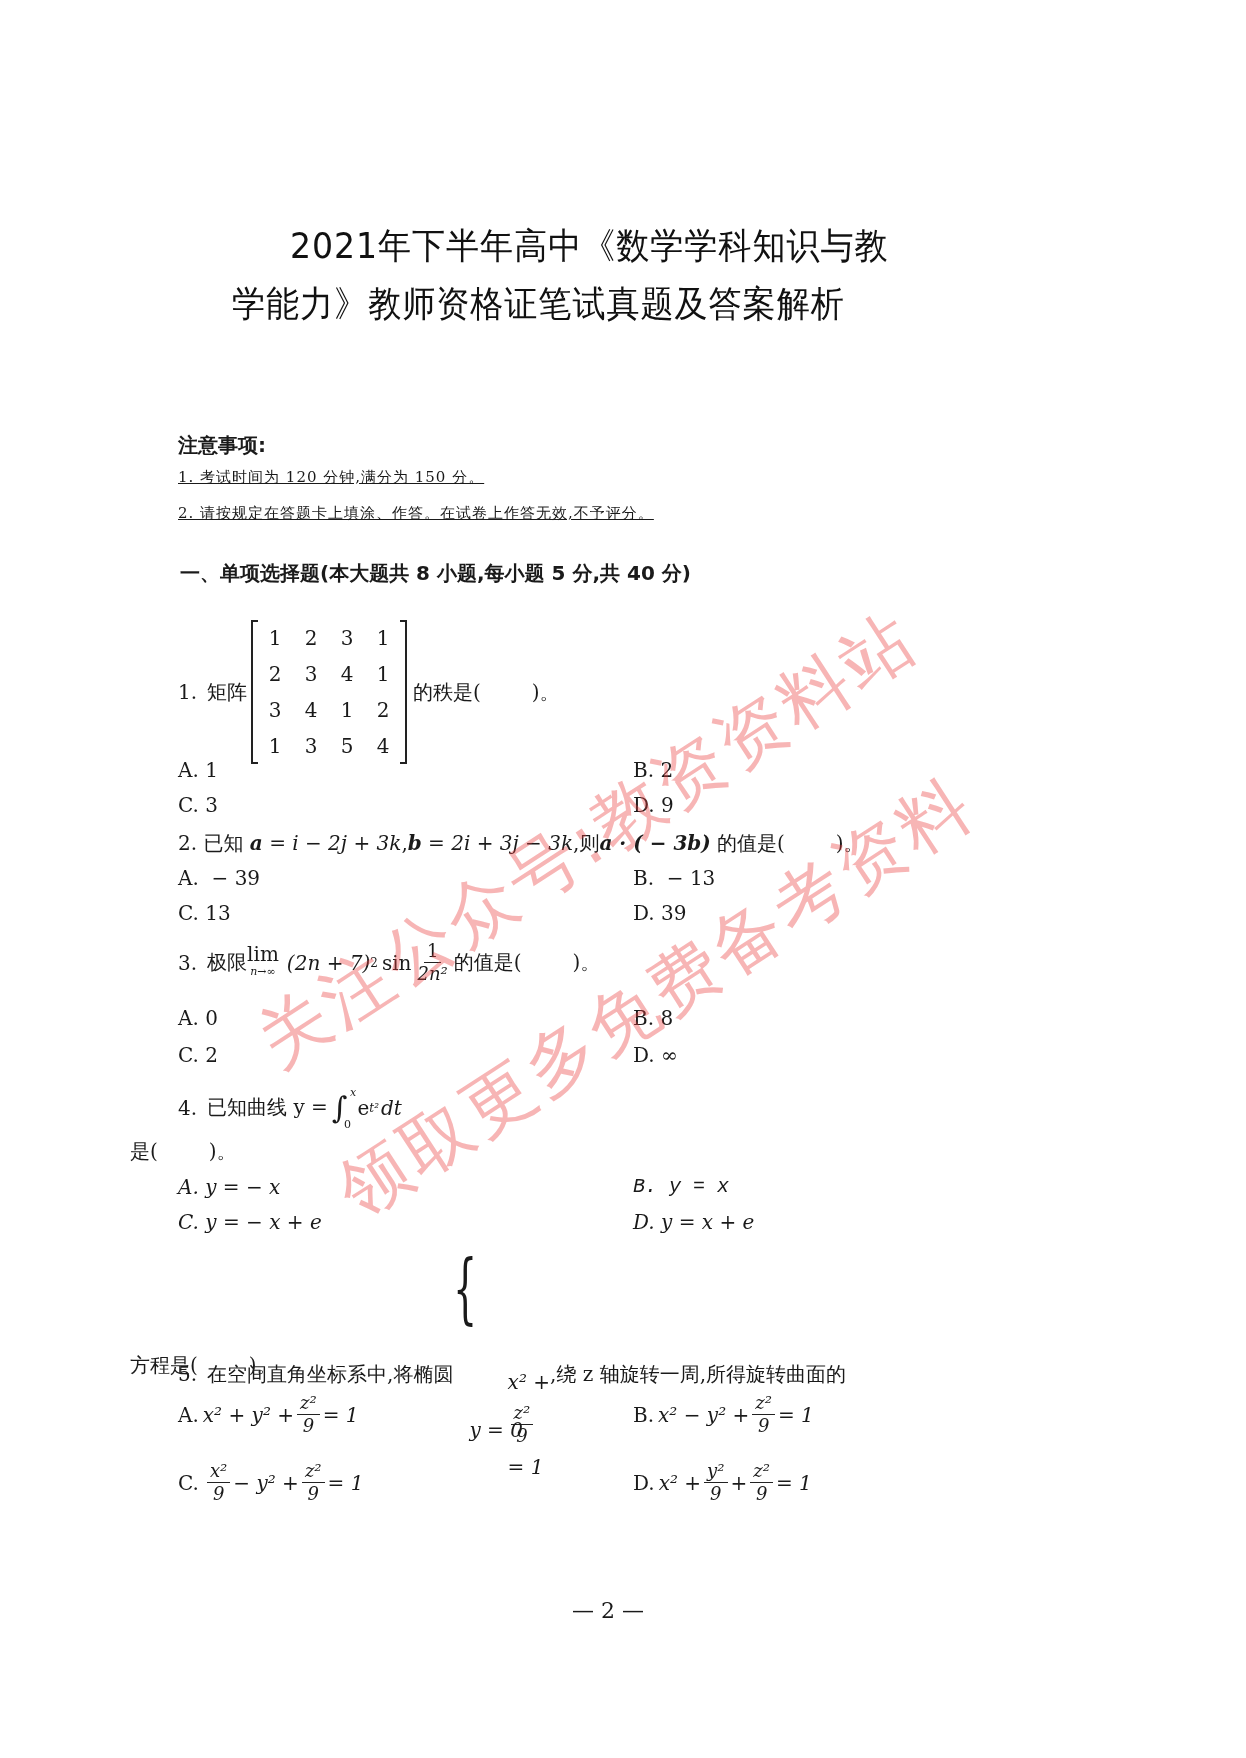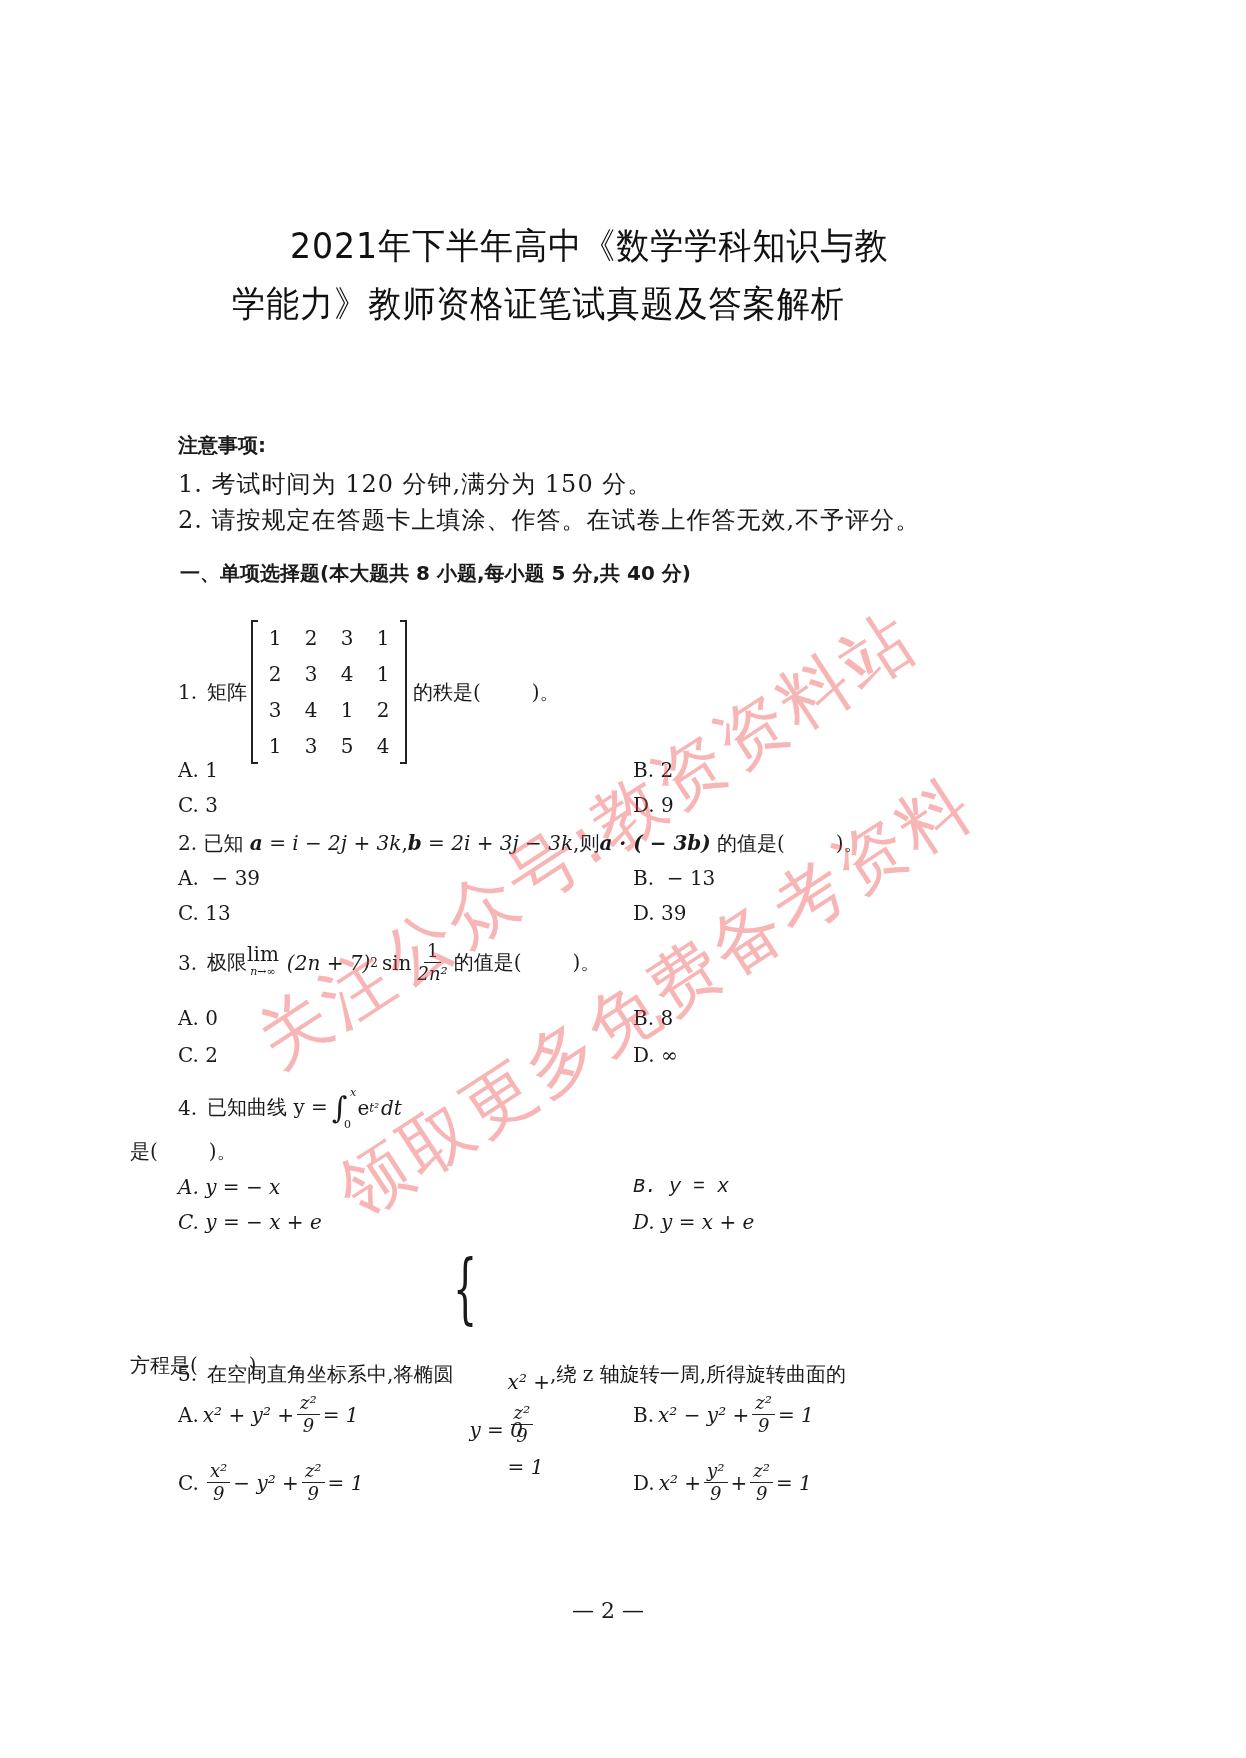--- a/index.html
+++ b/index.html
@@ -12,21 +12,21 @@
     .title {
       font-family: "DejaVu Sans", "Liberation Sans", sans-serif;
       font-size: 36px; font-weight: normal; letter-spacing: 1px;
       transform: scaleX(0.92); transform-origin: left center;
       color: #111;
     }
     .notes-head {
       font-family: "DejaVu Sans", "Liberation Sans", sans-serif;
       font-size: 20px; font-weight: bold;
     }
-    .note { font-size: 24px; letter-spacing: 1px; }
+    .note { font-size: 15px; letter-spacing: 1px; text-decoration: underline; }
     .section {
       font-family: "DejaVu Sans", "Liberation Sans", sans-serif;
       font-size: 20px; font-weight: bold;
     }
     .q { font-size: 20px; }
     .opt { font-size: 20px; }
     .bi { font-weight: bold; font-style: italic; }
     .it { font-style: italic; }
     sup { font-size: 12px; vertical-align: 9px; }
     .matrix {

